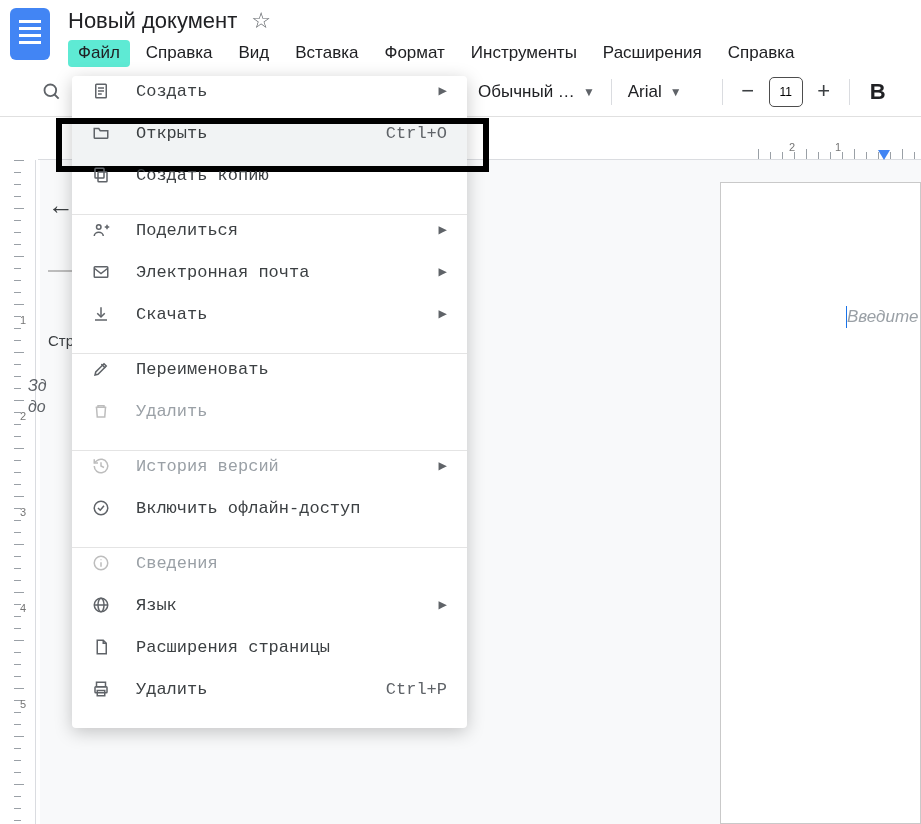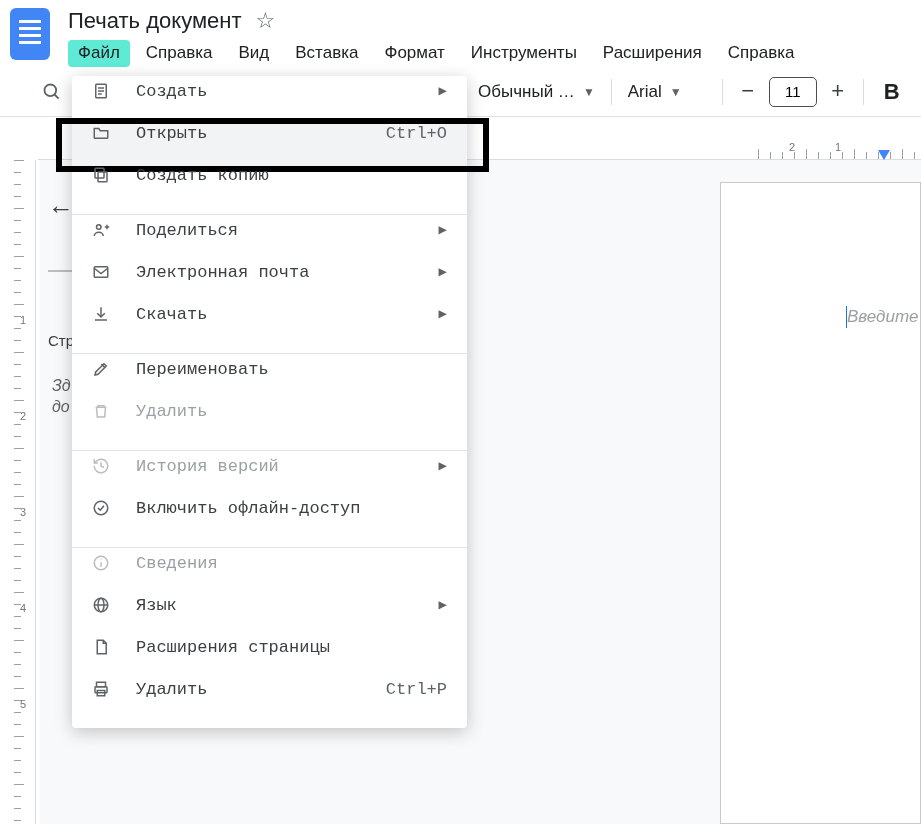--- a/index.html
+++ b/index.html
@@ -14,21 +14,21 @@
   .menubar { display:flex; gap: 6px; margin-top: 6px; font-size:17px; color:#202124; }
   .menubar-item { padding: 3px 10px 4px 10px; border-radius:4px; cursor:pointer; }
   .menubar-item.active { background:#5eead4; }
   .toolbar { display:flex; align-items:center; height:50px; padding: 0 8px 0 32px; border-bottom:1px solid #e0e0e0; position:relative; }
   .search-btn { width:40px; height:40px; display:flex; align-items:center; justify-content:center; font-size:22px; color:#444; cursor:pointer; }
   .tool-sep { width:1px; height:26px; background:#dadce0; margin:0 10px; }
   .style-select { display:flex; align-items:center; gap:8px; font-size:17px; color:#202124; cursor:pointer; padding:0 6px; }
   .caret { font-size:12px; color:#5f6368; }
   .font-size { display:flex; align-items:center; gap:6px; }
   .fs-btn { width:30px; height:30px; text-align:center; line-height:28px; font-size:22px; color:#3c4043; cursor:pointer; border-radius:4px; }
-  .fs-input { width:48px; height:30px; border:1.6px solid #4d4d4d; border-radius:5px; text-align:center; font-size:15px; }
+  .fs-input { width:34px; height:30px; border:1.6px solid #4d4d4d; border-radius:5px; text-align:center; font-size:12px; }
   .bold-btn { width:36px; height:36px; font-weight:700; font-size:22px; text-align:center; line-height:36px; cursor:pointer; }
   .back-btn { position:absolute; top: 50px; left: 40px; font-size:26px; color:#3c4043; cursor:pointer; }
   .summary-label { position:absolute; top:104px; left:44px; font-size:15px; font-weight:700; color:#3c4043; }
   .summary-underline { position:absolute; top:126px; left:44px; width:38px; height:2px; background:#bdbdbd; }
   .struct-label { position:absolute; top:190px; left:44px; font-size:15px; font-weight:400; color:#3c4043; }
   .struct-note  { position:absolute; top:234px; left:38px; font-size:16px; font-style:italic; color:#5f6368; line-height:1.3; }
   .ruler-h { position:relative; height:22px; background:#fff; border-bottom:1px solid #dadce0; margin-left: 38px; }
   .ruler-h .tick { position:absolute; bottom:0; width:1px; height:7px; background:#9aa0a6; }
   .ruler-h .lbl { position:absolute; bottom:6px; font-size:11px; color:#757575; transform:translateX(-50%); }
   .ruler-marker { position:absolute; bottom:-1px; width:0; height:0; border-left:6px solid transparent; border-right:6px solid transparent; border-top:10px solid #4285f4; transform:translateX(-50%); }
@@ -53,21 +53,21 @@
   .highlight-box { position:absolute; left:-16px; right:-22px; top:-6px; bottom:-6px; border:6px solid #000; pointer-events:none; }
   svg { display:block; }
 </style>
 </head>
 <body>
 
 <div class="header">
   <div class="doc-icon"></div>
   <div class="title-area">
     <div class="title-row">
-      <span class="doc-title">Печать документ</span>
+      <span class="doc-title">Новый документ</span>
       <span class="star">☆</span>
     </div>
     <div class="menubar" id="menubar">
         <div class="menubar-item active">Файл</div>
         <div class="menubar-item">Справка</div>
         <div class="menubar-item">Вид</div>
         <div class="menubar-item">Вставка</div>
         <div class="menubar-item">Формат</div>
         <div class="menubar-item">Инструменты</div>
         <div class="menubar-item">Расширения</div>
@@ -186,21 +186,21 @@
     <div class="lblv" style="top: 256px;">2</div>
     <div class="lblv" style="top: 352px;">3</div>
     <div class="lblv" style="top: 448px;">4</div>
     <div class="lblv" style="top: 544px;">5</div>
   </div>
 
 <div class="back-btn" style="position:absolute; left:48px; top:190px;">←</div>
 <div class="summary-label" style="position:absolute; left:48px; top:246px;margin-left:31px;">Св</div>
 <div class="summary-underline" style="position:absolute; left:48px; top:270px;"></div>
 <div class="struct-label" style="position:absolute; left:48px; top:332px;">Стр</div>
-<div class="struct-note" style="position:absolute; left:52px; top:376px;">
+<div class="struct-note" style="position:absolute; left:28px; top:376px;">
   <span>Зд</span><br>
   <span>до</span>
 </div>
 
 <div class="doc-area">
   <span class="doc-placeholder">Введите</span>
 </div>
 
 <div class="dropdown" id="fileMenu">
     <div class="menu-item">

